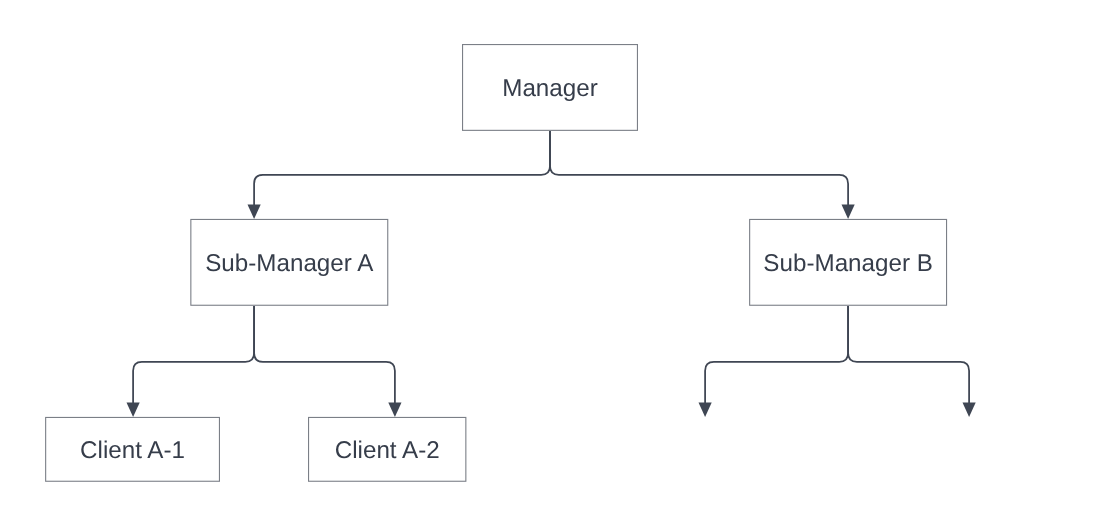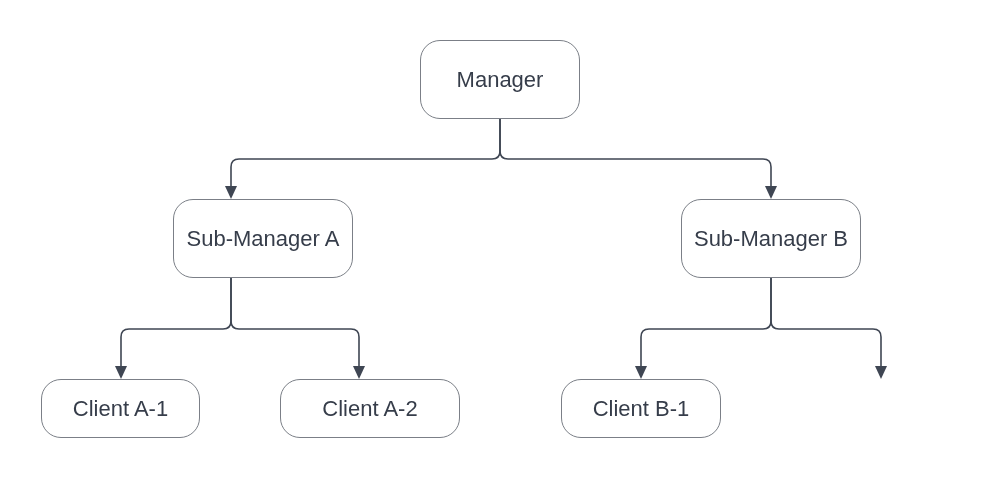--- a/index.html
+++ b/index.html
@@ -40,21 +40,21 @@
     fill: var(--connector);
     stroke: none;
   }
   .node {
     position: absolute;
     display: flex;
     align-items: center;
     justify-content: center;
     background: var(--node-fill);
     border: 1px solid var(--node-border);
-    border-radius: 20px;
+    border-radius: 0;
     color: var(--text);
     font-size: 22px;
     line-height: 1;
     text-align: center;
     white-space: nowrap;
   }
   .node-label {
     padding: 0 6px;
   }
 </style>
@@ -93,22 +93,19 @@
   </div>
 
   <div class="node" style="left:681px; top:199px; width:180px; height:79px;">
     <span class="node-label">Sub-Manager B</span>
   </div>
 
   <div class="node" style="left:41px; top:379px; width:159px; height:59px;justify-content:center;">
     <span class="node-label">Client A-1</span>
   </div>
 
-  <div class="node" style="left:280px; top:379px; width:180px; height:59px;">
+  <div class="node" style="left:280px; top:379px; width:144px; height:59px;">
     <span class="node-label">Client A-2</span>
   </div>
 
-  <div class="node" style="left:561px; top:379px; width:160px; height:59px;">
-    <span class="node-label">Client B-1</span>
-  </div>
 
 
 </div>
 
 </body></html>

